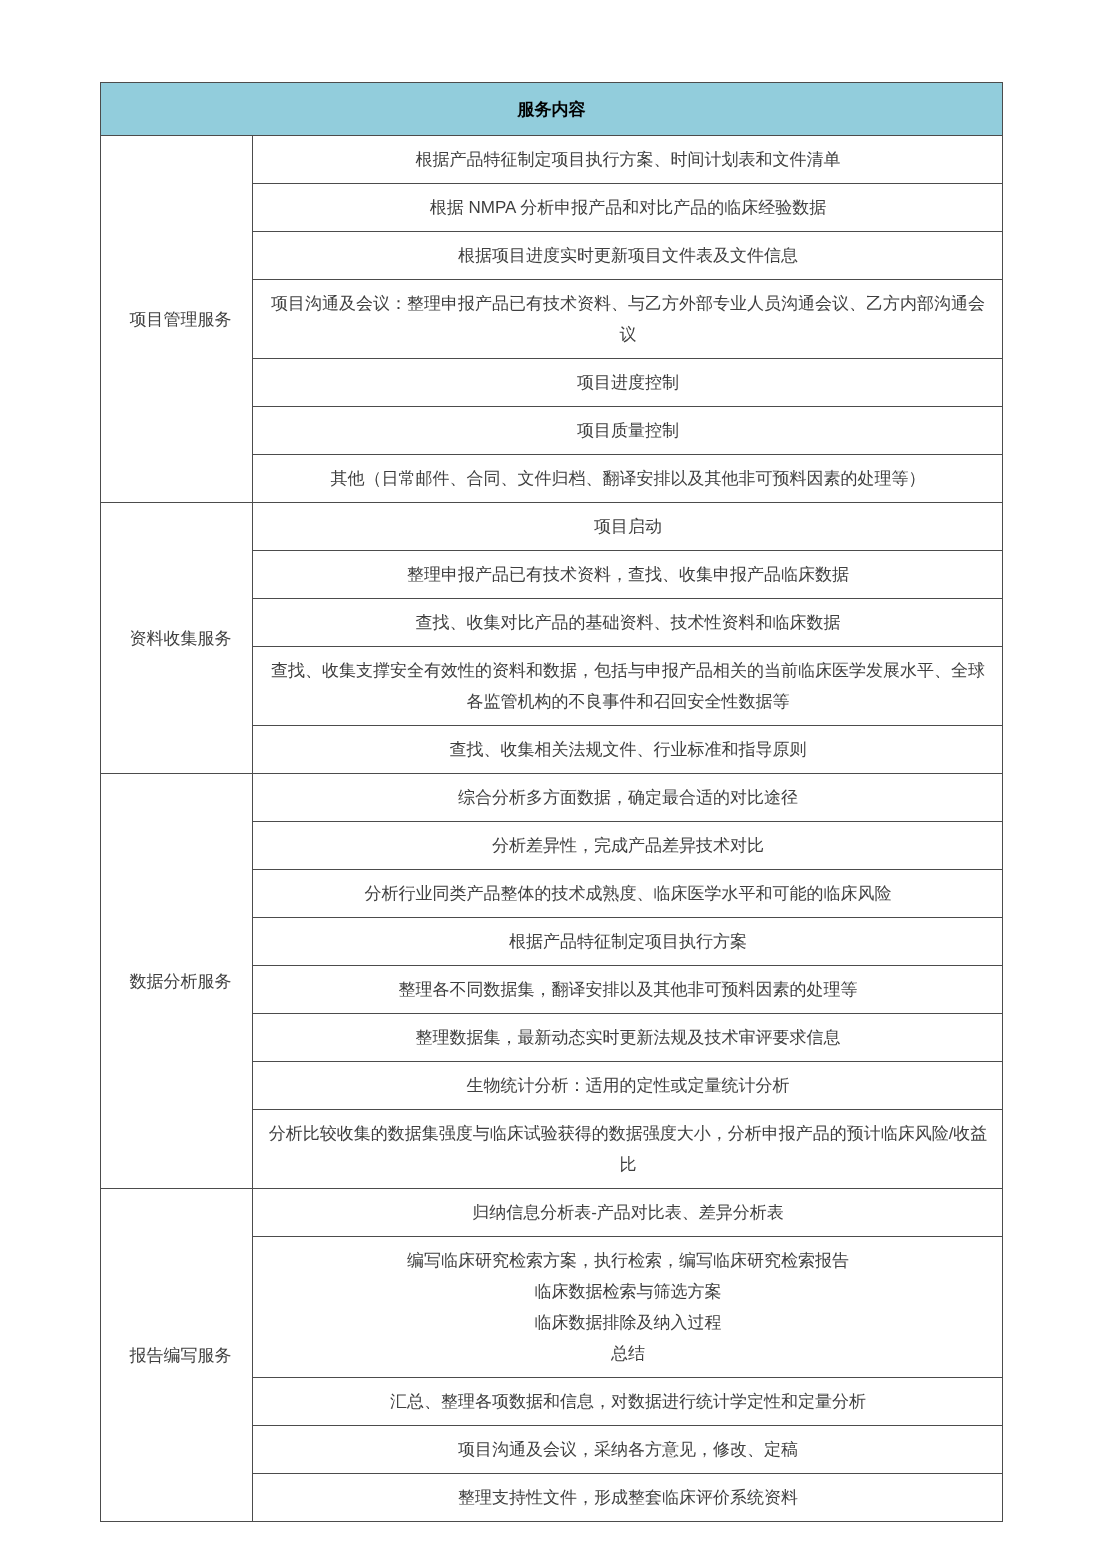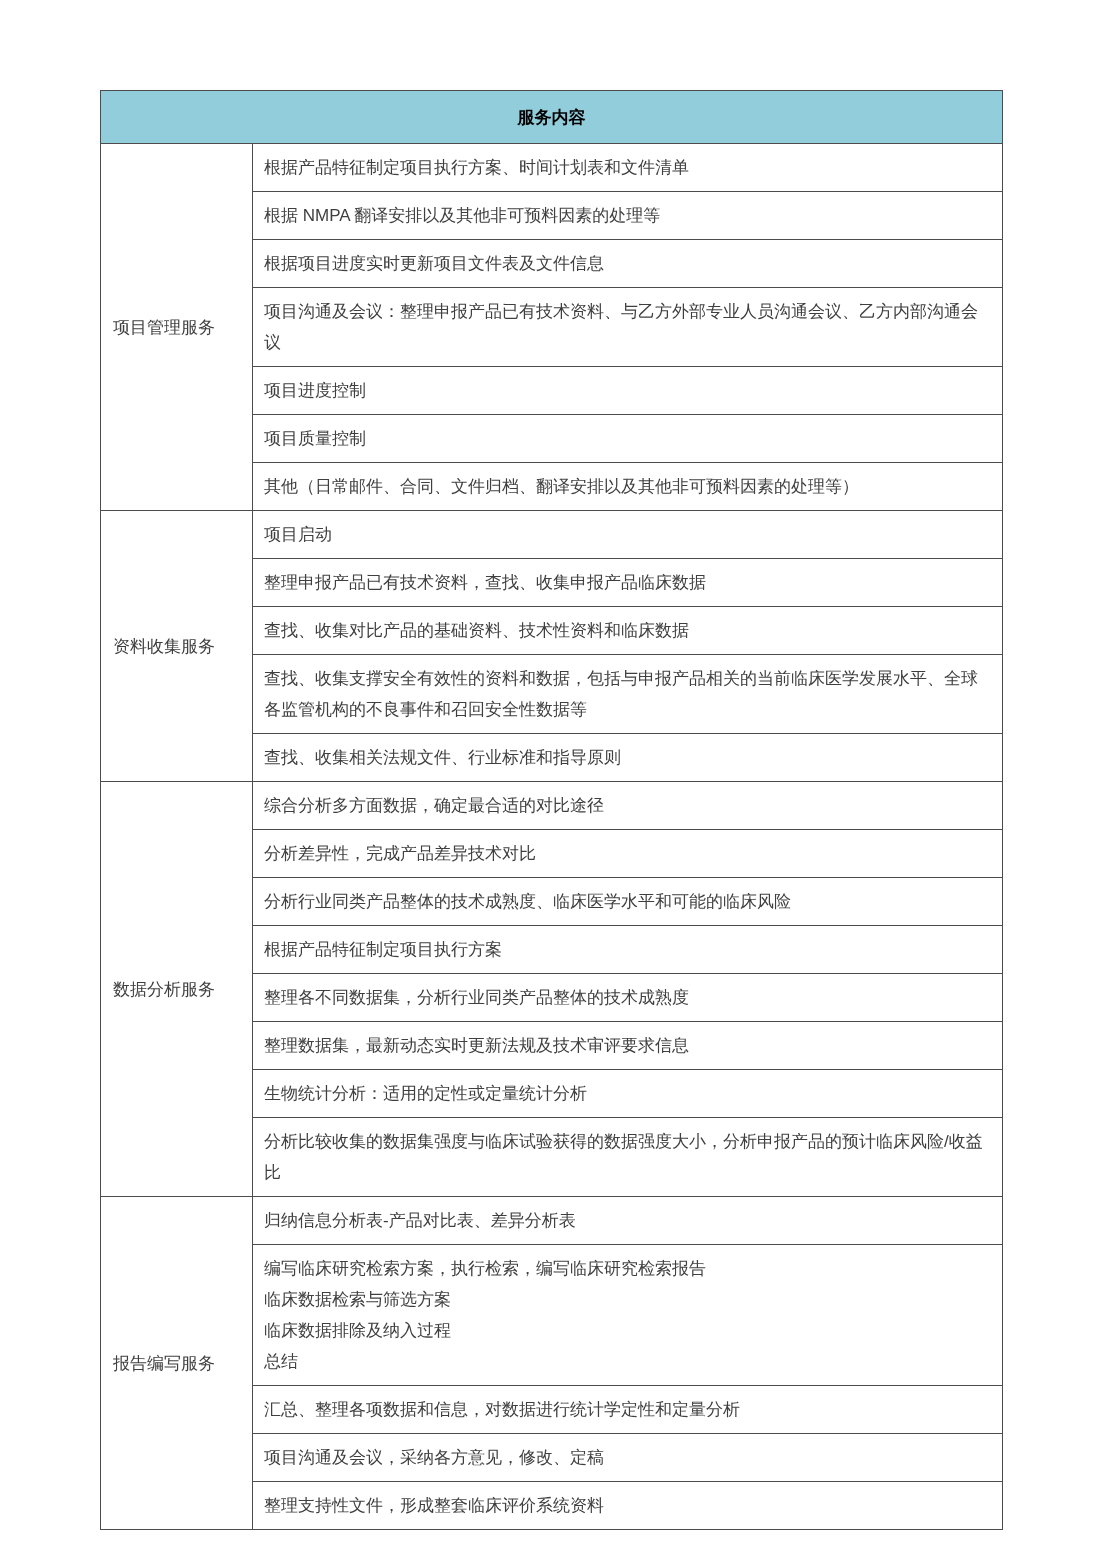--- a/index.html
+++ b/index.html
@@ -15,41 +15,41 @@
     background: #ffffff;
     overflow: hidden;
   }
   table.service-table {
     position: absolute;
     left: 100px;
     top: 82px;
     width: 902px;
     border-collapse: collapse;
     table-layout: fixed;
-    margin-top: 8px;
   }
   td {
     border: 1px solid var(--border-color, #4c4c4c);
     font-size: 17px;
     color: var(--text-color, #3f3f3f);
     line-height: 31px;
     padding: 8px 10px 8px 11px;
     vertical-align: middle;
     word-break: break-word;
+    text-align: center;
   }
   td.hdr {
     background: var(--header-bg, #92CDDC);
     color: #000000;
     font-weight: bold;
     text-align: center;
     height: 52px;
     padding: 0;
   }
   td.cat {
-    text-align: left;
+    text-align: center;
     padding-left: 12px;
     padding-right: 4px;
   }
   td.item.multi {
     white-space: pre-line;
   }
 </style>
 </head>
 <body>
 
@@ -62,21 +62,21 @@
     <tbody>
       <tr>
         <td class="hdr" colspan="2">服务内容</td>
       </tr>
 
       <tr>
         <td class="cat" rowspan="7">项目管理服务</td>
         <td class="item">根据产品特征制定项目执行方案、时间计划表和文件清单</td>
       </tr>
       <tr>
-        <td class="item">根据 NMPA 翻译安排以及其他非可预料因素的处理等</td>
+        <td class="item">根据 NMPA 分析申报产品和对比产品的临床经验数据</td>
       </tr>
       <tr>
         <td class="item">根据项目进度实时更新项目文件表及文件信息</td>
       </tr>
       <tr>
         <td class="item">项目沟通及会议：整理申报产品已有技术资料、与乙方外部专业人员沟通会议、乙方内部沟通会议</td>
       </tr>
       <tr>
         <td class="item">项目进度控制</td>
       </tr>
@@ -111,21 +111,21 @@
       <tr>
         <td class="item">分析差异性，完成产品差异技术对比</td>
       </tr>
       <tr>
         <td class="item">分析行业同类产品整体的技术成熟度、临床医学水平和可能的临床风险</td>
       </tr>
       <tr>
         <td class="item">根据产品特征制定项目执行方案</td>
       </tr>
       <tr>
-        <td class="item">整理各不同数据集，分析行业同类产品整体的技术成熟度</td>
+        <td class="item">整理各不同数据集，翻译安排以及其他非可预料因素的处理等</td>
       </tr>
       <tr>
         <td class="item">整理数据集，最新动态实时更新法规及技术审评要求信息</td>
       </tr>
       <tr>
         <td class="item">生物统计分析：适用的定性或定量统计分析</td>
       </tr>
       <tr>
         <td class="item">分析比较收集的数据集强度与临床试验获得的数据强度大小，分析申报产品的预计临床风险/收益比</td>
       </tr>

